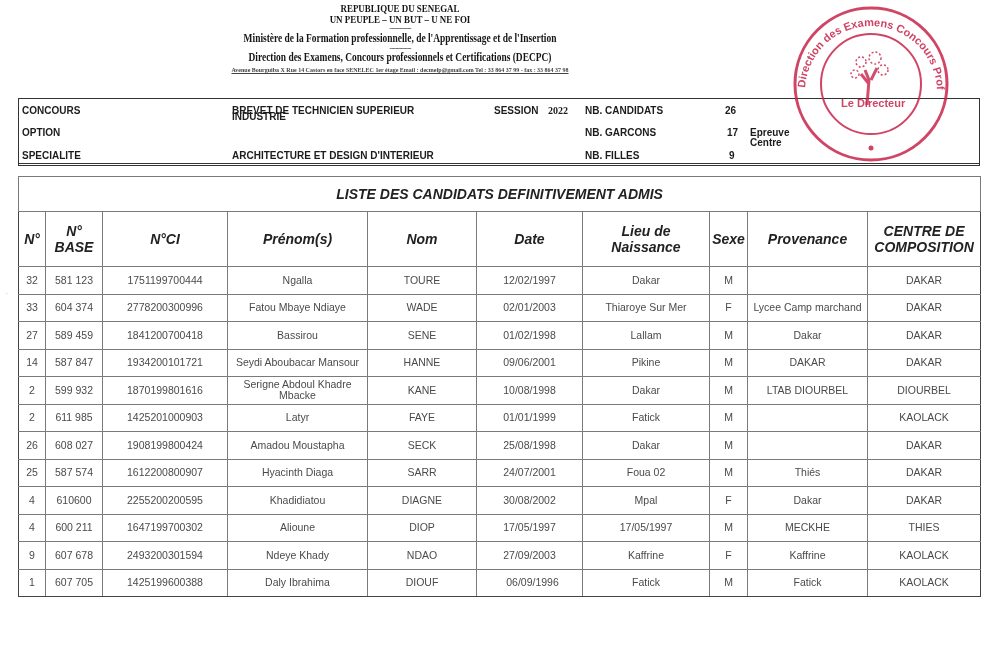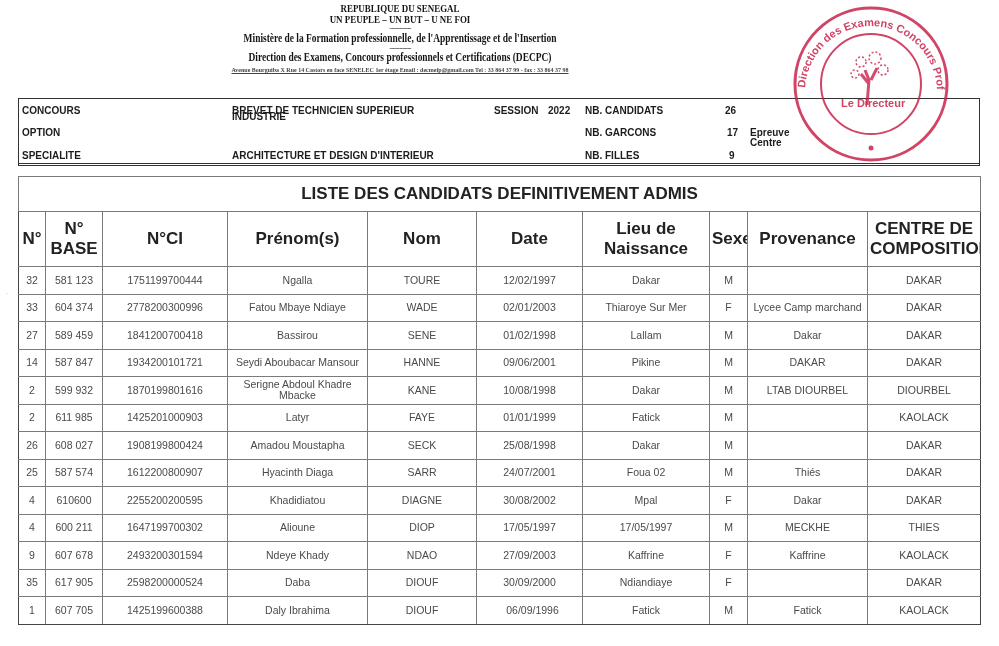--- a/index.html
+++ b/index.html
@@ -28,21 +28,21 @@
   
   .stamp { position: absolute; left: 783px; top: 0px; width: 175px; height: 168px; pointer-events: none; }
 
   
   .list-wrap { position: absolute; left: 18px; top: 176px; width: 962px; }
   table.admis { border-collapse: collapse; width: 962px; table-layout: fixed; }
   table.admis th, table.admis td {
     border: 1px solid #7a7a7a; text-align: center; font-size: 10.5px; color: #4a4a4a;
     padding: 0 2px; overflow: hidden;
   }
-  table.admis th { color: #222; font-weight: bold; font-size: 17px; }
+  table.admis th { color: #222; font-weight: bold; font-size: 14px; font-style: italic; }
   .title-row th { height: 34px; border: 1.5px solid #444; border-bottom: 1px solid #7a7a7a; font-size: 10.5px; }
   .head-row th { height: 54px; }
   table.admis td { height: 26.5px; line-height: 11px; }
   .first-col { border-left: 1.5px solid #444 !important; }
   .last-col { border-right: 1.5px solid #444 !important; }
   .stray { position: absolute; left: 6px; top: 292px; font-size: 6px; color: #999; }
 </style>
 </head>
 <body>
 
@@ -58,21 +58,21 @@
 
 <div class="info-box">
   <span class="info-item" style="left:3px; top:6px;">CONCOURS</span>
   <span class="info-item" style="left:213px; top:6px;">BREVET DE TECHNICIEN SUPERIEUR</span>
   <span class="info-item" style="left:3px; top:28px;">OPTION</span>
   <span class="info-item" style="left:213px; top:12px;text-align:center;">INDUSTRIE</span>
   <span class="info-item" style="left:3px; top:51px;">SPECIALITE</span>
   <span class="info-item" style="left:213px; top:51px;">ARCHITECTURE ET DESIGN D'INTERIEUR</span>
 
   <span class="info-item" style="left:475px; top:6px;">SESSION</span>
-  <span class="info-item" style="left:529px; top:6px;">2022</span>
+  <span class="info-item" style="left:529px; top:6px;font-family:Liberation Serif, serif;">2022</span>
 
   <span class="info-item" style="left:566px; top:6px;">NB. CANDIDATS</span>
   <span class="info-item" style="left:706px; top:6px;">26</span>
   <span class="info-item" style="left:566px; top:28px;">NB. GARCONS</span>
   <span class="info-item" style="left:708px; top:28px;text-align:center;">17</span>
   <span class="info-item" style="left:566px; top:51px;">NB. FILLES</span>
   <span class="info-item" style="left:710px; top:51px;">9</span>
 
   <span class="info-item" style="left:731px; top:6px;margin-top:32px;">Centre</span>
   <span class="info-item" style="left:731px; top:28px;">Epreuve</span>
@@ -259,32 +259,20 @@
           <td>2493200301594</td>
           <td>Ndeye Khady</td>
           <td>NDAO</td>
           <td>27/09/2003</td>
           <td>Kaffrine</td>
           <td>F</td>
           <td>Kaffrine</td>
           <td class="last-col">KAOLACK</td>
         </tr>
         <tr>
-          <td class="first-col">35</td>
-          <td>617 905</td>
-          <td>2598200000524</td>
-          <td>Daba</td>
-          <td>DIOUF</td>
-          <td>30/09/2000</td>
-          <td>Ndiandiaye</td>
-          <td>F</td>
-          <td></td>
-          <td class="last-col">DAKAR</td>
-        </tr>
-        <tr>
           <td class="first-col" style="border-bottom: 1.5px solid rgb(68, 68, 68);">1</td>
           <td style="border-bottom: 1.5px solid rgb(68, 68, 68);">607 705</td>
           <td style="border-bottom: 1.5px solid rgb(68, 68, 68);">1425199600388</td>
           <td style="border-bottom: 1.5px solid rgb(68, 68, 68);">Daly Ibrahima</td>
           <td style="border-bottom: 1.5px solid rgb(68, 68, 68);">DIOUF</td>
           <td style="border-bottom: 1.5px solid rgb(68, 68, 68); padding-left: 8px;">06/09/1996</td>
           <td style="border-bottom: 1.5px solid rgb(68, 68, 68);">Fatick</td>
           <td style="border-bottom: 1.5px solid rgb(68, 68, 68);">M</td>
           <td style="border-bottom: 1.5px solid rgb(68, 68, 68);">Fatick</td>
           <td class="last-col" style="border-bottom: 1.5px solid rgb(68, 68, 68);">KAOLACK</td>

